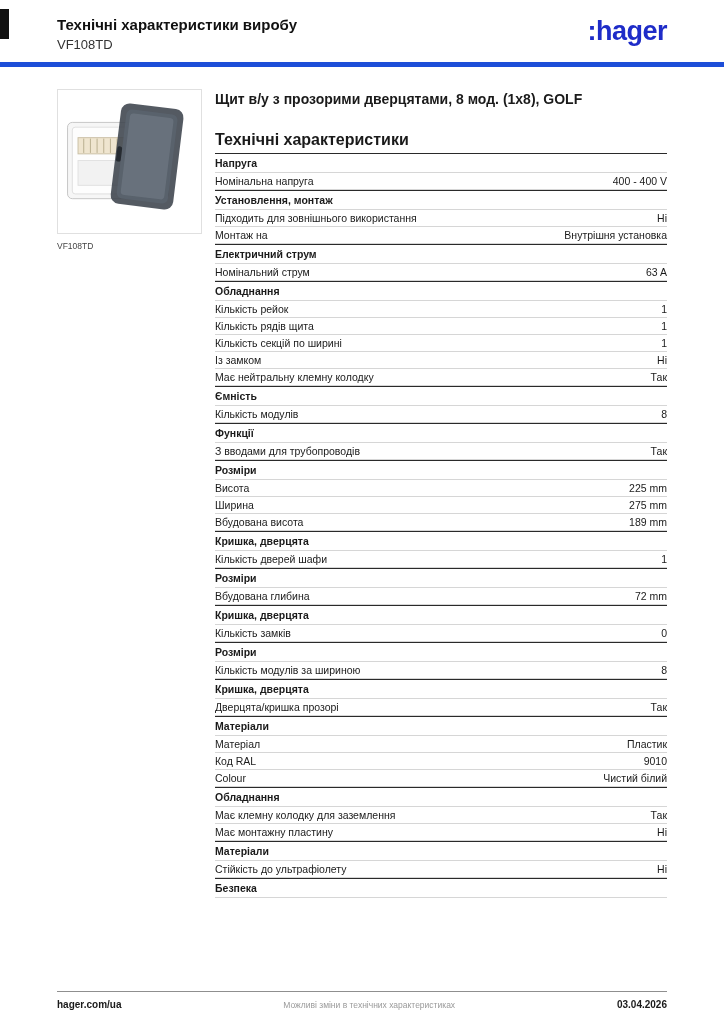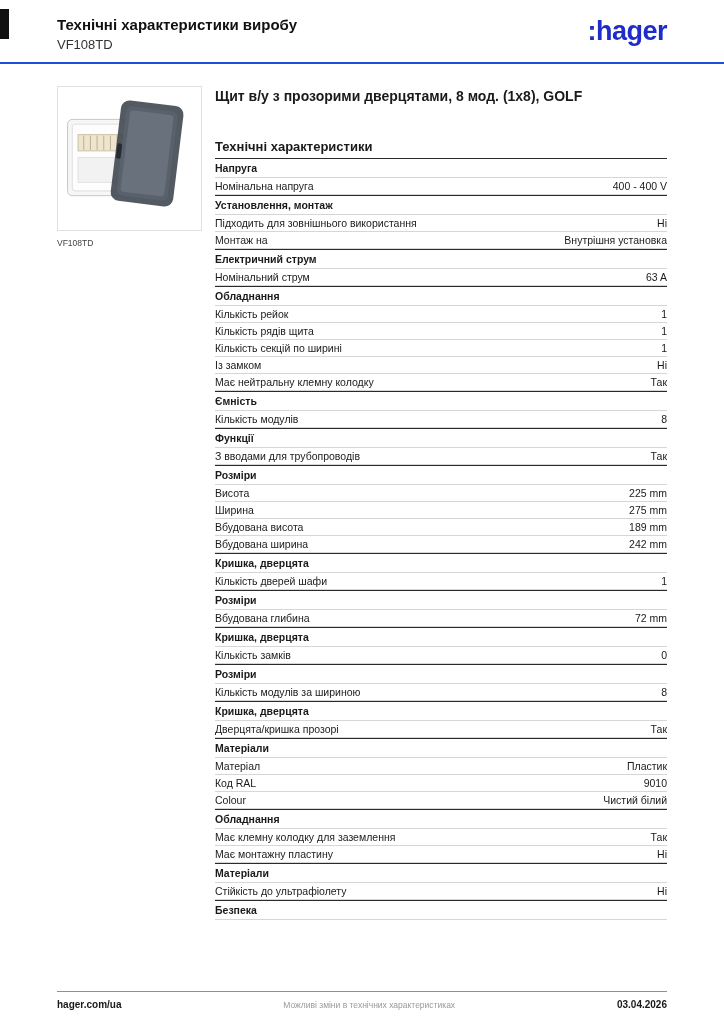--- a/index.html
+++ b/index.html
@@ -20,21 +20,21 @@
     position: absolute;
     left: 0; top: 9px;
     width: 9px; height: 30px;
     background: #111111;
   }
   header {
     display: flex;
     justify-content: space-between;
     align-items: flex-start;
     padding: 16px 57px 10px 57px;
-    border-bottom: 2px solid #1d4ed8;
+    border-bottom: 5px solid #1d4ed8;
   }
   .doc-title { font-size: 15px; font-weight: bold; color: #111; }
   .doc-subtitle { font-size: 13px; color: #333; margin-top: 4px; }
   .logo {
     font-size: 27px;
     font-weight: bold;
     letter-spacing: -0.5px;
     line-height: 1;
     margin-top: 2px;
   }
@@ -45,21 +45,21 @@
   }
   .product-col { width: 145px; flex: 0 0 145px; }
   .product-image {
     width: 145px; height: 145px;
     border: 1px solid #e0e0e0;
     background: #ffffff;
   }
   .image-caption { font-size: 8.5px; color: #444; margin-top: 7px; }
   .spec-col { flex: 1; min-width: 0; }
   .product-name { font-size: 14px; font-weight: bold; padding-top: 2px; }
-  .spec-caption { font-size: 13px; font-weight: bold; margin-top: 35px; }
+  .spec-caption { font-size: 16px; font-weight: bold; margin-top: 24px; }
   .sections { margin-top: 4px; }
   .section { margin-top: 0; }
   .section-title {
     font-size: 10.5px;
     font-weight: bold;
     border-top: 1px solid #2a2a2a;
     border-bottom: 1px solid #d6d6d6;
     padding: 3px 0 3px 0;
   }
   .spec-row {
@@ -207,24 +207,20 @@
               <span class="value">225 mm</span>
             </div>
             <div class="spec-row">
               <span class="label">Ширина</span>
               <span class="value">275 mm</span>
             </div>
             <div class="spec-row">
               <span class="label">Вбудована висота</span>
               <span class="value">189 mm</span>
             </div>
-            <div class="spec-row">
-              <span class="label">Вбудована ширина</span>
-              <span class="value">242 mm</span>
-            </div>
           </div>
           <div class="section">
             <div class="section-title">Кришка, дверцята</div>
             <div class="spec-row">
               <span class="label">Кількість дверей шафи</span>
               <span class="value">1</span>
             </div>
           </div>
           <div class="section">
             <div class="section-title">Розміри</div>

